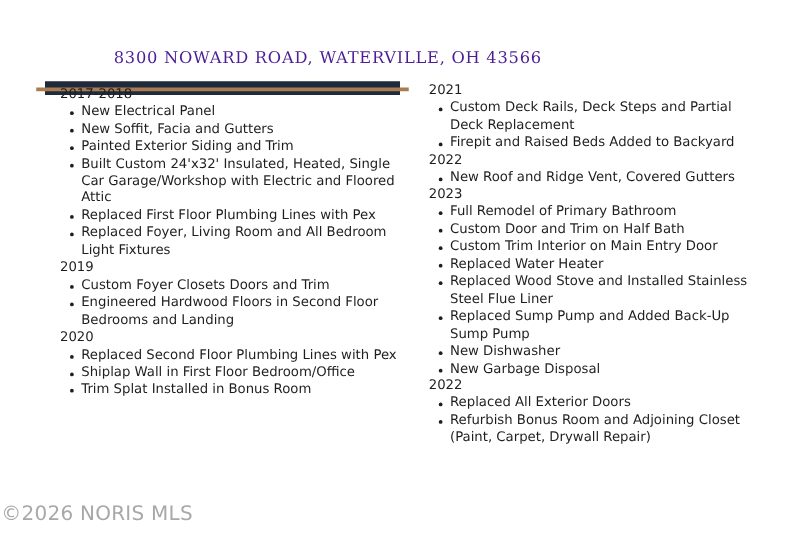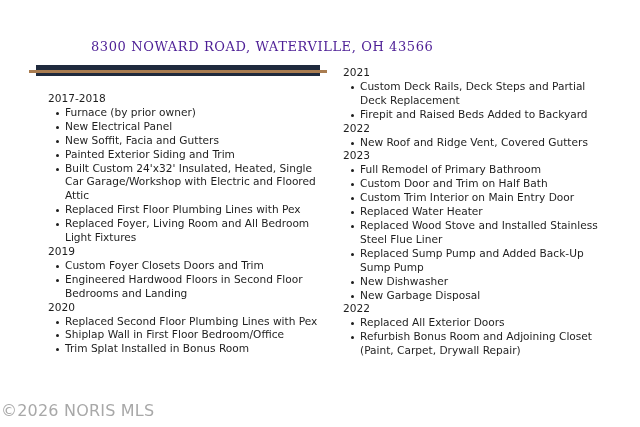--- a/index.html
+++ b/index.html
@@ -12,21 +12,21 @@
       font-family: "DejaVu Serif", serif; font-size: 13px; letter-spacing: 0.6px;
       color: #4c1d95; white-space: nowrap; font-weight: normal; margin-left: 48px;
     }
     .bar-navy {
       position: absolute; left: 36px; top: 65px; width: 284px; height: 11px; background: #1f2a3d;
     }
     .bar-line {
       position: absolute; left: 29px; top: 70px; width: 298px; height: 3px; background: #a97c50;
     }
     .col { position: absolute; font-size: 10.6px; line-height: 13.9px; }
-    .col-left { left: 48px; top: 92px; width: 270px; }
+    .col-left { left: 48px; top: 69px; width: 270px; }
     .col-right { left: 343px; top: 66px; width: 270px; }
     .year { margin: 0; }
     ul { list-style: none; margin: 0; padding: 0 0 0 17px; }
     li { position: relative; padding-left: 0; }
     li::before {
       content: ""; position: absolute; left: -9px; top: 6px; width: 3px; height: 3px;
       border-radius: 50%; background: #1e1e1e;
     }
     .footer {
       position: absolute; left: 1px; top: 401px; font-size: 16px; color: #a8a8a8; letter-spacing: 0.2px;
@@ -37,21 +37,20 @@
 <body>
 
 <div class="title">8300 NOWARD ROAD, WATERVILLE, OH 43566</div>
 <div class="bar-navy"></div>
 <div class="bar-line"></div>
 
 <div class="col col-left">
   <div>
     <div class="year">2017-2018</div>
     <ul>
-      <li>Furnace (by prior owner)</li>
       <li>New Electrical Panel</li>
       <li>New Soffit, Facia and Gutters</li>
       <li>Painted Exterior Siding and Trim</li>
       <li>Built Custom 24'x32' Insulated, Heated, Single Car Garage/Workshop with Electric and Floored Attic</li>
       <li>Replaced First Floor Plumbing Lines with Pex</li>
       <li>Replaced Foyer, Living Room and All Bedroom Light Fixtures</li>
     </ul>
   </div>
   <div>
     <div class="year">2019</div>

